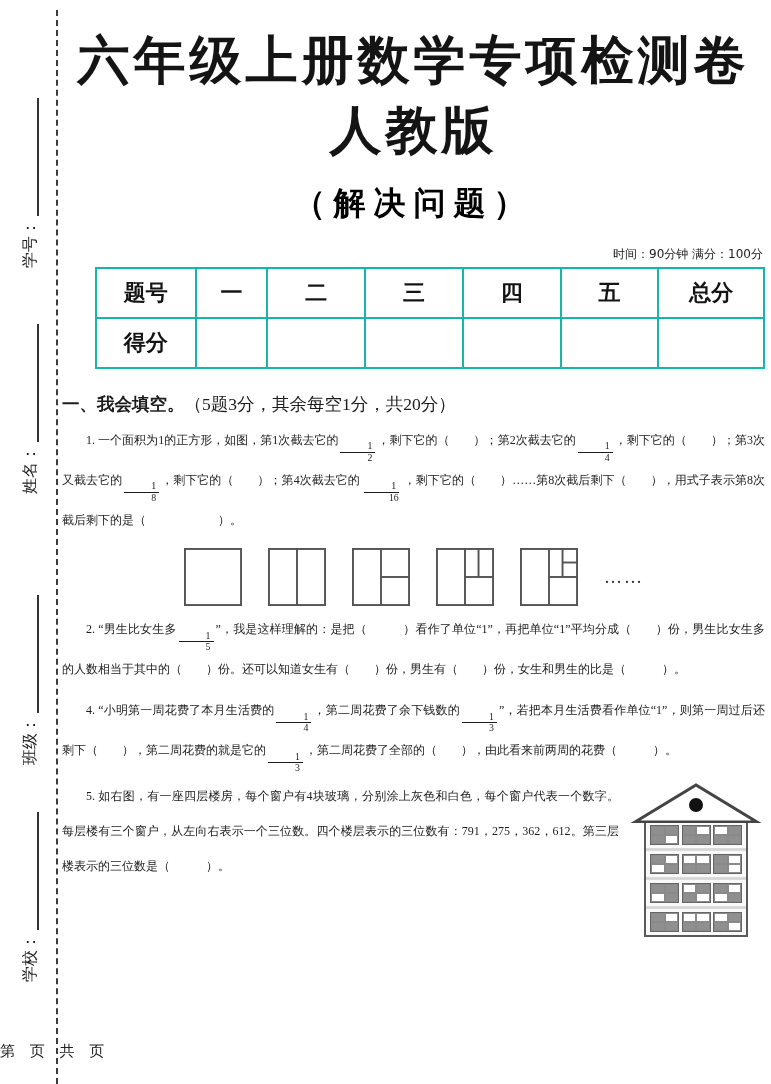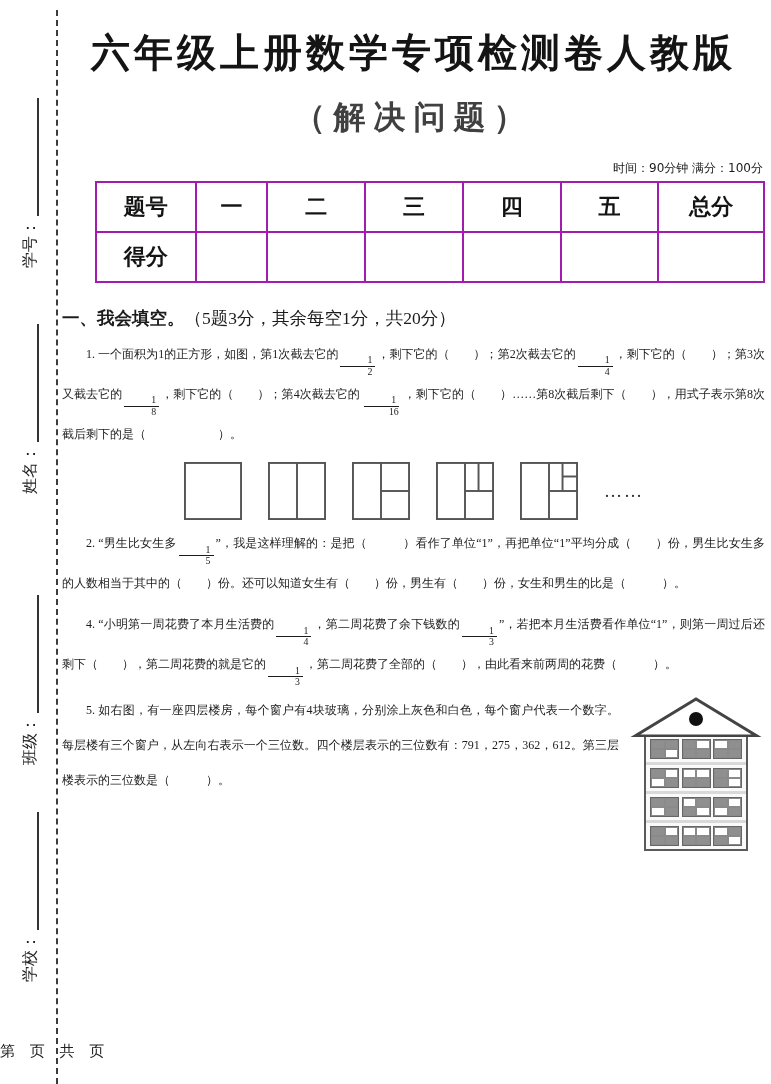--- a/index.html
+++ b/index.html
@@ -11,28 +11,28 @@
                 border-left:2px dashed #3c3c3c;}
   .side-field{position:absolute;width:210px;height:24px;display:flex;align-items:center;
               transform:rotate(-90deg);font-family:"DejaVu Sans","Liberation Sans",sans-serif;
               font-size:16px;color:#222;white-space:nowrap;}
   .sf-line{display:inline-block;width:118px;height:1em;margin-left:4px;
            border-bottom:2px solid #333;}
 
   
   .main{position:absolute;left:62px;top:0;width:703px;}
   h1{margin:26px 0 0;text-align:center;font-family:"DejaVu Sans","Liberation Sans",sans-serif;
-     font-weight:bold;font-size:39px;letter-spacing:4px;color:#141414;}
+     font-weight:bold;font-size:52px;letter-spacing:4px;color:#141414;}
   h2{margin:16px 0 8px;text-align:center;font-family:"DejaVu Sans","Liberation Sans",sans-serif;
-     font-weight:bold;font-size:32px;letter-spacing:8px;color:#404040;}
+     font-weight:bold;font-size:32px;letter-spacing:8px;color:#000000;}
   .meta{margin:20px 2px 4px 0;text-align:right;font-size:12px;
         font-family:"DejaVu Sans","Liberation Sans",sans-serif;color:#1a1a1a;}
 
   table.score-table{border-collapse:collapse;margin:4px 0 0 33px;width:670px;}
-  table.score-table td{border:2px solid #a21caf;height:46px;text-align:center;
+  table.score-table td{border:2px solid #14b8a6;height:46px;text-align:center;
         font-family:"DejaVu Sans","Liberation Sans",sans-serif;font-weight:bold;
         font-size:22px;color:#141414;}
 
   .sec-head{margin:22px 0 0;font-size:17.5px;line-height:26px;}
   .sec-head b{font-family:"DejaVu Sans","Liberation Sans",sans-serif;font-weight:bold;}
   .q{margin:6px 0 0;font-size:12px;line-height:35px;text-indent:2em;text-align:justify;}
 
   .frac{display:inline-flex;flex-direction:column;align-items:center;vertical-align:-0.55em;
         line-height:1.05;font-size:0.82em;margin:0 2px;}
   .frac .num{padding:0 3px;border-bottom:1.4px solid currentColor;}

